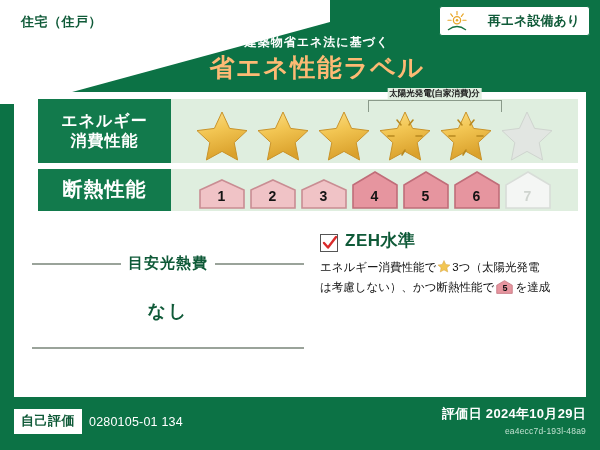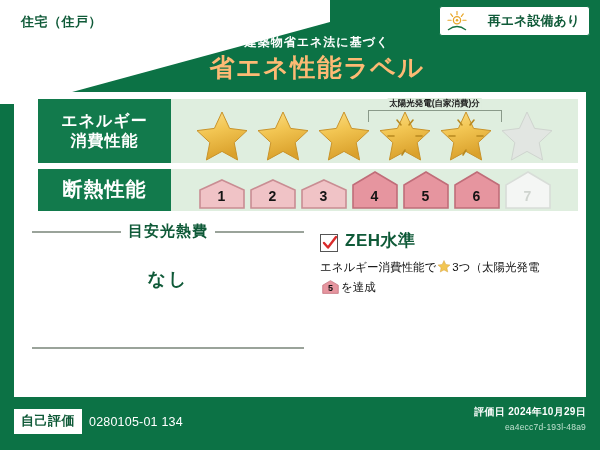--- a/index.html
+++ b/index.html
@@ -167,21 +167,21 @@
     white-space: nowrap;
     font-size: 8.5px;
     color: #1b1b1b;
     font-weight: bold;
     background: #dfeedf;
     padding: 0 2px;
   }
   .solar-marker-layer {
     position: absolute;
     left: 191px;
-    top: 12px;
+    top: 2px;
     width: 145px;
     height: 60px;
     pointer-events: none;
   }
 
   
   .houses-area {
     width: 100%;
     height: 42px;
     display: flex;
@@ -217,20 +217,21 @@
     height: 160px;
   }
   .lower-left  { width: 288px; position: relative; }
   .lower-right { flex: 1; position: relative; padding-left: 8px; padding-top: 12px; }
 
   .cost-head {
     display: flex;
     align-items: center;
     gap: 7px;
     padding: 5px 8px 0 8px;
+    margin-top: 32px;
   }
   .cost-head .rule { flex: 1; height: 2px; background: #9aa39a; }
   .cost-head .cost-title {
     color: #0f5a38;
     font-weight: bold;
     font-size: 15px;
     letter-spacing: 1px;
     white-space: nowrap;
   }
   .cost-value {
@@ -327,21 +328,21 @@
     letter-spacing: .2px;
   }
   .footer-right {
     position: absolute;
     right: 14px;
     top: 8px;
     text-align: right;
   }
   .eval-date {
     color: #ffffff;
-    font-size: 10px;
+    font-size: 13px;
     font-weight: bold;
     letter-spacing: .3px;
     margin-left: 9px;
   }
   .eval-uuid {
     color: #bfe0cf;
     font-size: 8.5px;
     margin-top: 3px;
     letter-spacing: .2px;
     font-family: "Liberation Sans", "DejaVu Sans", sans-serif;
@@ -530,21 +531,21 @@
           <span class="zeh-check">
             <svg width="16" height="16" viewBox="0 0 16 16">
               <path d="M2,8 L6,12.5 L14,2" fill="none" stroke="#d92b2b" stroke-width="2.4" stroke-linecap="round" stroke-linejoin="round"></path>
             </svg>
           </span>
           <span class="zeh-title">ZEH水準</span>
         </div>
         <div class="zeh-desc">
           <span>エネルギー消費性能で</span><span class="inline-star"><svg width="14" height="14" viewBox="0 0 58 54">
                 <polygon points="29,4 36.6,20.4 54,22.6 41.2,34.6 44.6,52 29,43.4 13.4,52 16.8,34.6 4,22.6 21.4,20.4" fill="#f2c552" stroke="#c9932a" stroke-width="1.5"></polygon>
-              </svg></span><span>3つ（太陽光発電</span><br><span class="inline-house"><svg width="17" height="14" viewBox="0 0 48 38">
+              </svg></span><span>3つ（太陽光発電</span><br><span>は考慮しない）、かつ断熱性能で</span><span class="inline-house"><svg width="17" height="14" viewBox="0 0 48 38">
                 <polygon points="24,1 46,14 46,37 2,37 2,14" fill="#e6959f" stroke="#c06d79" stroke-width="2"></polygon>
               </svg><span class="num">5</span></span><span>を達成</span>
         </div>
       </div>
 
     </div>
   </div>
 
   <div class="footer">
     <div class="footer-left">

